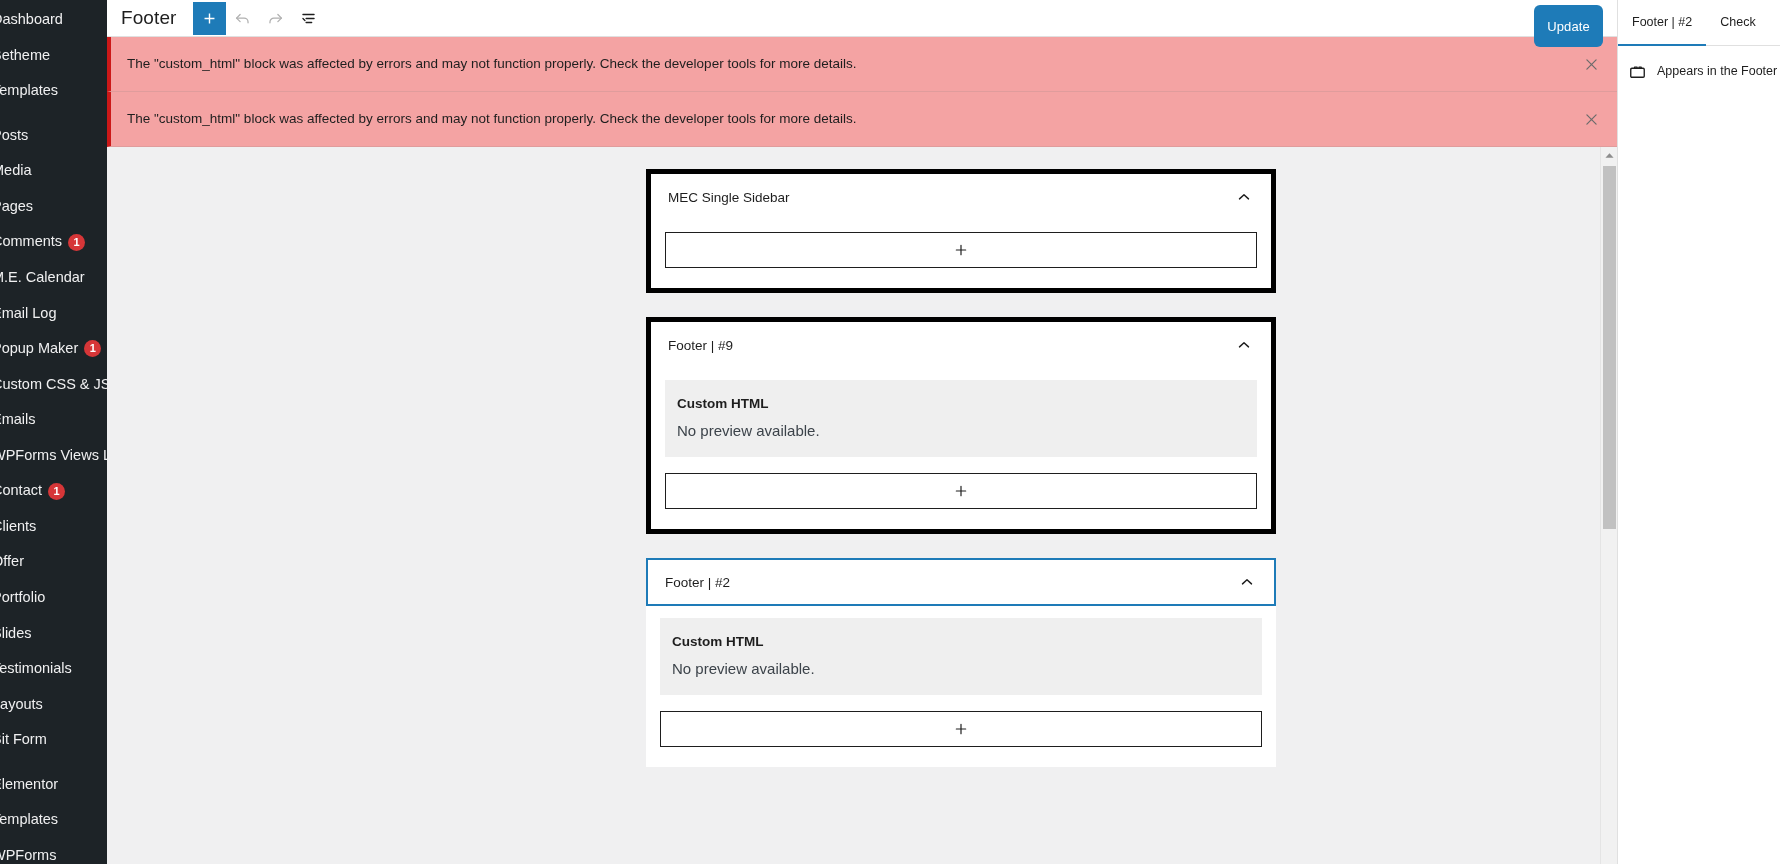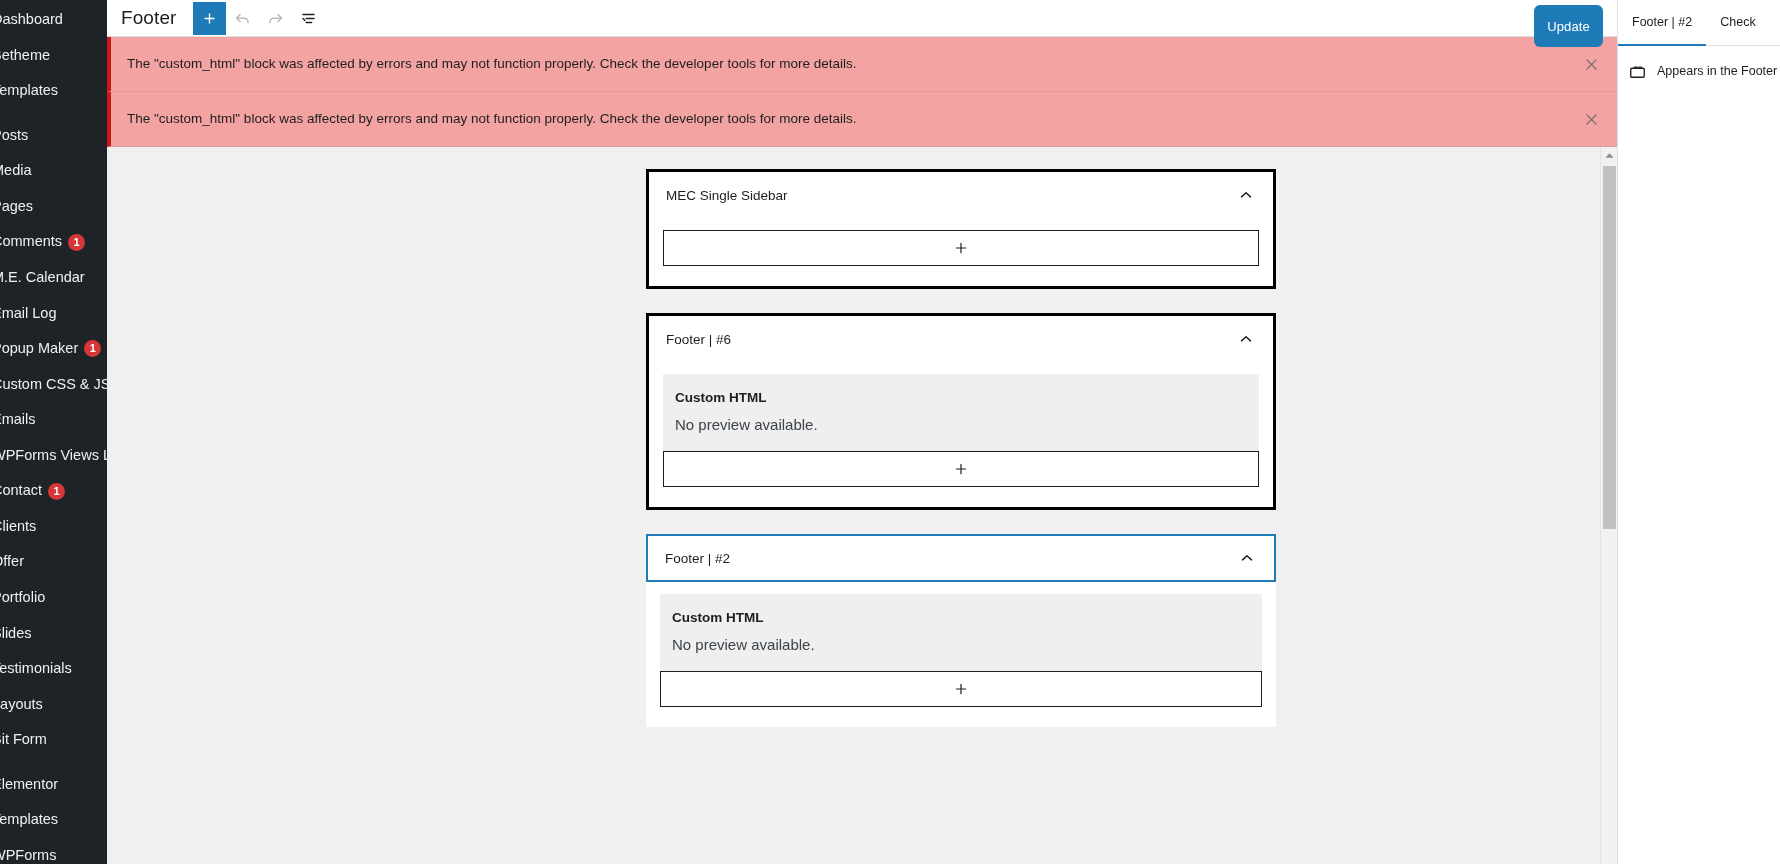--- a/index.html
+++ b/index.html
@@ -140,21 +140,21 @@
     position: absolute;
     inset: 0;
     padding: 22px 0 0 0;
     overflow: hidden;
   }
   .widget-area {
     width: 630px;
     margin: 0 auto 0 auto;
     margin-left: 539px;
     background: #fff;
-    border: 3px solid #000000;
+    border: 5px solid #000000;
     margin-bottom: 24px;
   }
   .widget-area.selected { border: none; }
   .wa-header {
     height: 46px;
     display: flex;
     align-items: center;
     justify-content: space-between;
     padding: 0 18px 0 17px;
     font-size: 13.5px;
@@ -164,20 +164,21 @@
   }
   .wa-header.selected {
     border: 2px solid #1e7bb8;
     height: 48px;
   }
   .chevron { width: 18px; height: 18px; display: block; }
   .wa-body { padding: 12px 14px 20px 14px; }
   .block-card {
     background: #efefef;
     padding: 16px 12px 18px 12px;
+    margin-bottom: 16px;
   }
   .block-title {
     font-size: 13.5px;
     color: #1e1e1e;
     font-weight: 600;
     margin-bottom: 11px;
   }
   .block-sub {
     font-size: 15px;
     color: #3c434a;
@@ -413,21 +414,21 @@
             <div class="wa-body">
               <div class="appender">
                 <svg width="16" height="16" viewBox="0 0 24 24" fill="none" stroke="#1e1e1e" stroke-width="1.8" stroke-linecap="round">
                   <path d="M12 5v14M5 12h14"></path>
                 </svg>
               </div>
             </div>
           </div>
           <div class="widget-area">
             <div class="wa-header">
-              <span>Footer | #6</span>
+              <span>Footer | #9</span>
               <span>
                 <svg class="chevron" viewBox="0 0 24 24" fill="none" stroke="#1e1e1e" stroke-width="1.9" stroke-linecap="round" stroke-linejoin="round">
                   <path d="M6 14.5L12 9l6 5.5"></path>
                 </svg>
               </span>
             </div>
             <div class="wa-body">
               <div class="block-card">
                 <div class="block-title">Custom HTML</div>
                 <div class="block-sub">No preview available.</div>

